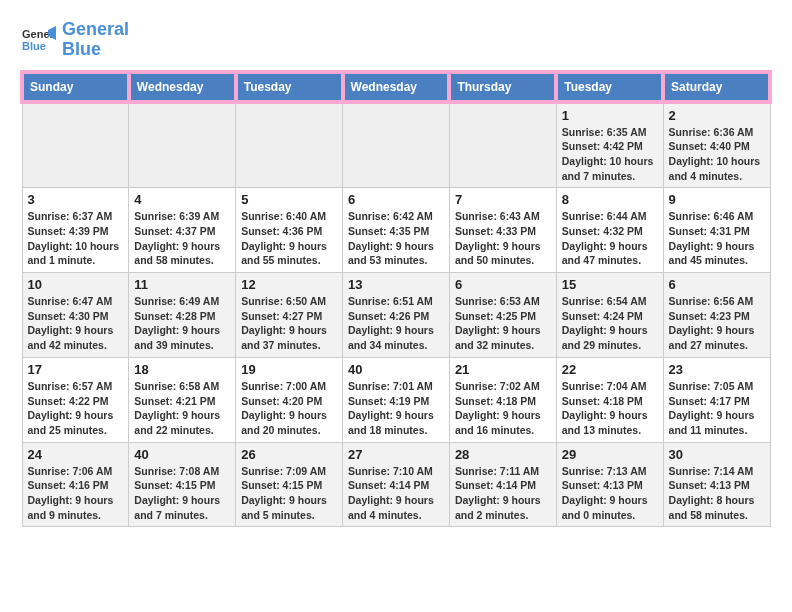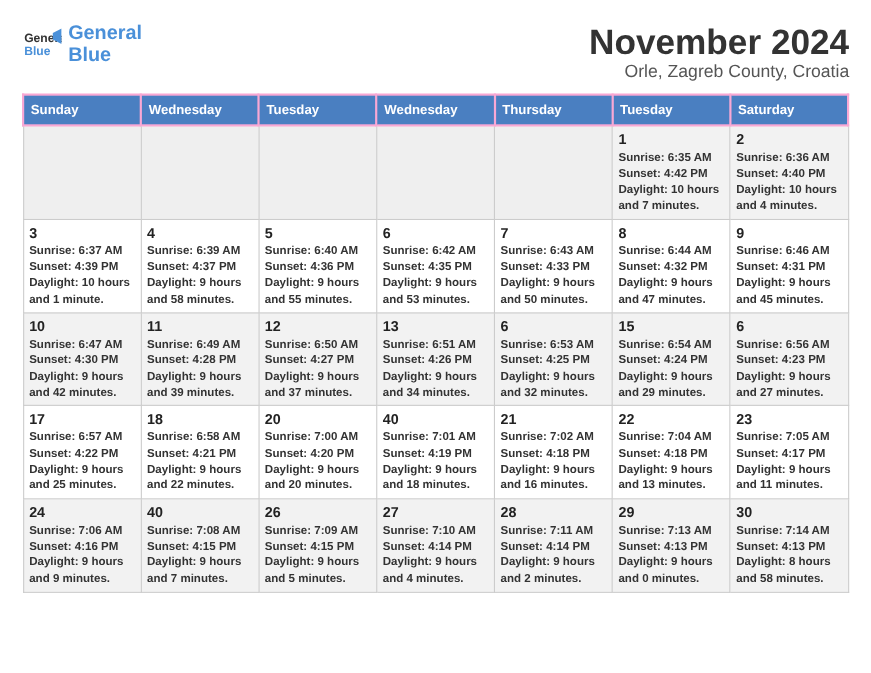--- a/index.html
+++ b/index.html
@@ -51,21 +51,21 @@
       border-collapse: collapse;
       font-size: 11px;
     }
     .calendar th {
       background-color: #4a7fc1;
       color: #fff;
       text-align: left;
       padding: 6px 6px;
       font-size: 12px;
       font-weight: bold;
-      border: 2px solid #f9a8d4;
+      border: 4px solid #f9a8d4;
     }
     .calendar td {
       border: 1px solid #ccc;
       vertical-align: top;
       padding: 4px 5px;
       width: calc(100% / 7);
       height: 80px;
       background: #fff;
     }
     .calendar td.empty {
@@ -100,24 +100,20 @@
       <text x="2" y="16" font-size="11" font-weight="bold" fill="#333" font-family="Arial">General</text>
       <text x="2" y="28" font-size="11" font-weight="bold" fill="#4a90d9" font-family="Arial">Blue</text>
       <polygon points="28,8 36,4 36,18 28,14" fill="#4a90d9"></polygon>
     </svg>
     <div>
       <div class="logo-text">
         <span>General</span><br><span style="color:#4a90d9">Blue</span>
       </div>
     </div>
   </div>
-  <div class="title-area">
-    <div class="month-title">November 2024</div>
-    <div class="location-title">Orle, Zagreb County, Croatia</div>
-  </div>
 </div>
 
 <table class="calendar">
   <thead>
     <tr>
     <th>Sunday</th>
         <th>Wednesday</th>
         <th>Tuesday</th>
         <th>Wednesday</th>
         <th>Thursday</th>
@@ -204,21 +200,21 @@
       <tr>
         <td>
           <div class="day-num">17</div>
           <div class="day-info">Sunrise: 6:57 AM<br>Sunset: 4:22 PM<br>Daylight: 9 hours and 25 minutes.</div>
         </td>
         <td>
           <div class="day-num">18</div>
           <div class="day-info">Sunrise: 6:58 AM<br>Sunset: 4:21 PM<br>Daylight: 9 hours and 22 minutes.</div>
         </td>
         <td>
-          <div class="day-num">20</div>
+          <div class="day-num">19</div>
           <div class="day-info">Sunrise: 7:00 AM<br>Sunset: 4:20 PM<br>Daylight: 9 hours and 20 minutes.</div>
         </td>
         <td>
           <div class="day-num">40</div>
           <div class="day-info">Sunrise: 7:01 AM<br>Sunset: 4:19 PM<br>Daylight: 9 hours and 18 minutes.</div>
         </td>
         <td>
           <div class="day-num">21</div>
           <div class="day-info">Sunrise: 7:02 AM<br>Sunset: 4:18 PM<br>Daylight: 9 hours and 16 minutes.</div>
         </td>

